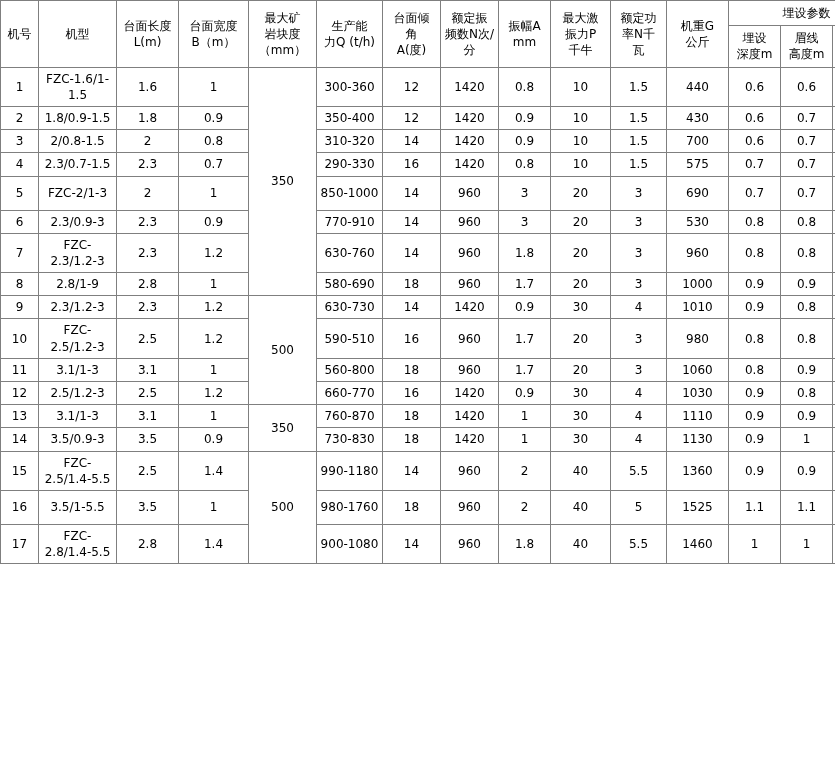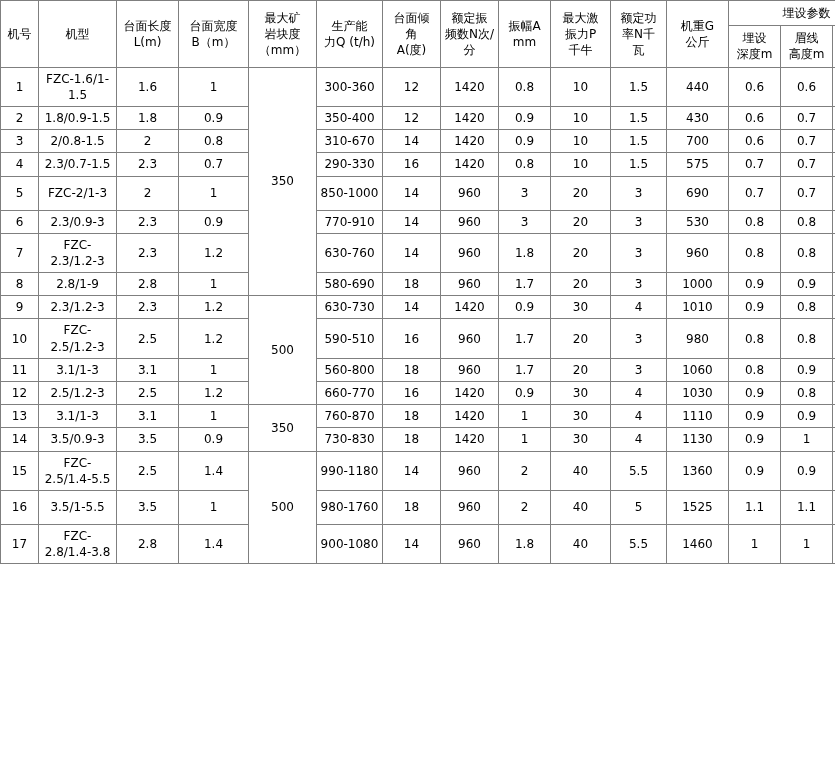--- a/index.html
+++ b/index.html
@@ -179,21 +179,21 @@
           <td>430</td>
           <td>0.6</td>
           <td>0.7</td>
           <td>40</td>
         </tr>
         <tr>
           <td>3</td>
           <td>2/0.8-1.5</td>
           <td>2</td>
           <td>0.8</td>
-          <td>310-670</td>
+          <td>310-320</td>
           <td>14</td>
           <td>1420</td>
           <td>0.9</td>
           <td>10</td>
           <td>1.5</td>
           <td>700</td>
           <td>0.6</td>
           <td>0.7</td>
           <td>38</td>
         </tr>
@@ -403,21 +403,21 @@
           <td>2</td>
           <td>40</td>
           <td>5</td>
           <td>1525</td>
           <td>1.1</td>
           <td>1.1</td>
           <td>40</td>
         </tr>
         <tr class="tall">
           <td>17</td>
-          <td>FZC-2.8/1.4-3.8</td>
+          <td>FZC-2.8/1.4-5.5</td>
           <td>2.8</td>
           <td>1.4</td>
           <td>900-1080</td>
           <td>14</td>
           <td>960</td>
           <td>1.8</td>
           <td>40</td>
           <td>5.5</td>
           <td>1460</td>
           <td>1</td>

